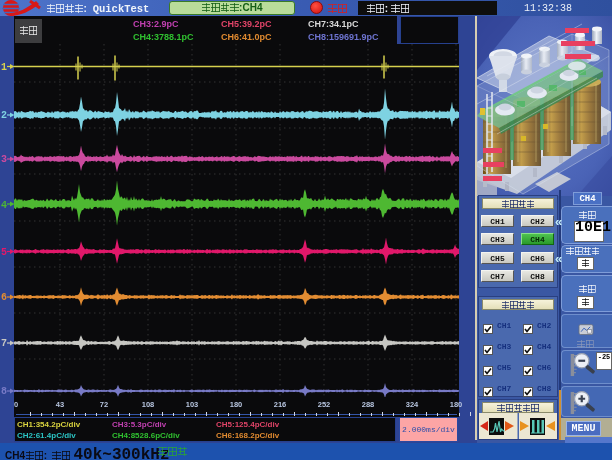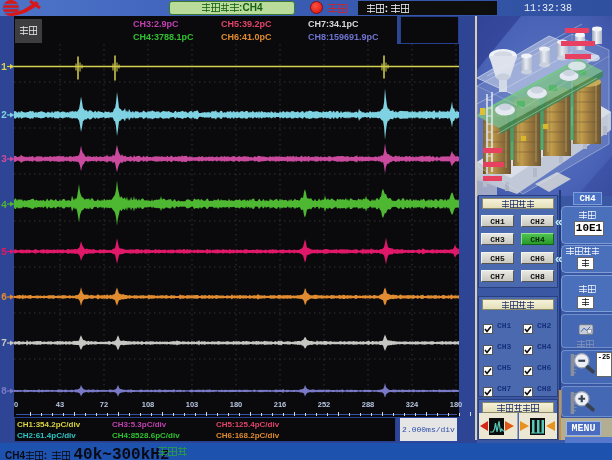--- a/index.html
+++ b/index.html
@@ -38,20 +38,22 @@
 <body>
 <div id="scr">
 
 <div style="position:absolute;left:0;top:0;width:612px;height:16px;background:linear-gradient(90deg,#4e74ca,#3a5cb4 45%,#2f509e)"></div>
 <svg width="44" height="16" viewBox="0 0 44 16" style="position:absolute;left:0;top:0">
 <circle cx="11" cy="8" r="8" fill="#d81818"></circle>
 <path d="M3 4.5 H19 M2 8.5 H20 M4 12.5 H18" stroke="#4668bc" stroke-width="1.5"></path>
 <path d="M10 13 C18 13 28 8 36 1 L39 4 C31 11 20 16 10 16 Z" fill="#d81818"></path>
 <path d="M30 1 L40 8" stroke="#d81818" stroke-width="3"></path>
 </svg>
+<div style="position:absolute;left:46px;top:3px;font-size:10px;font-weight:bold;color:#f0f4fa"><i class="g ga"></i><i class="g gb"></i><i class="g gc"></i><i class="g ga"></i><span style="margin-left:0">:</span>
+<span class="mono" style="margin-left:3px;font-size:10.5px">QuickTest</span></div>
 <div style="position:absolute;left:169px;top:1px;width:126px;height:14px;background:#b9dc9a;border:1px solid #3a7a28;border-radius:3px;
  color:#155e15;font-weight:bold;font-size:10px;text-align:center;line-height:12px"><i class="g ga"></i><i class="g gb"></i><i class="g gc"></i><i class="g ga"></i>:CH4</div>
 <div style="position:absolute;left:310px;top:1px;width:13px;height:13px;border-radius:50%;background:radial-gradient(circle at 40% 35%,#ff5040,#d01010);border:1px solid #8a0c0c"></div>
 <div style="position:absolute;left:327px;top:2px;font-size:11px;font-weight:bold;color:#d42020"><i class="g ga"></i><i class="g gb"></i></div>
 <div style="position:absolute;left:358px;top:1px;width:139px;height:14px;background:#0e0e0e"></div>
 <div style="position:absolute;left:366px;top:3px;font-size:10px;font-weight:bold;color:#eef2f8"><i class="g ga"></i><i class="g gb"></i>: <i class="g ga"></i><i class="g gb"></i></div>
 <div class="mono" style="position:absolute;left:524px;top:3px;font-size:10px;color:#eef2f8">11:32:38</div>
 
 <div style="position:absolute;left:14px;top:16px;width:383px;height:28px;background:#0a0a0c"></div>
 <div style="position:absolute;left:400px;top:16px;width:59px;height:28px;background:#0a0a0c;border:1px solid #26408e"></div>
@@ -161,21 +163,21 @@
       <i style="position:absolute;left:390px;top:2px;width:1px;height:2.5px;background:#d4dae8"></i>
       <i style="position:absolute;left:401px;top:2px;width:1px;height:2.5px;background:#d4dae8"></i>
       <i style="position:absolute;left:412px;top:1px;width:1px;height:4px;background:#d4dae8"></i>
       <i style="position:absolute;left:423px;top:2px;width:1px;height:2.5px;background:#d4dae8"></i>
       <i style="position:absolute;left:434px;top:2px;width:1px;height:2.5px;background:#d4dae8"></i>
       <i style="position:absolute;left:445px;top:2px;width:1px;height:2.5px;background:#d4dae8"></i>
       <i style="position:absolute;left:456px;top:1px;width:1px;height:4px;background:#d4dae8"></i>
     </div>
 
 <div style="position:absolute;left:14px;top:417px;width:382px;height:25px;background:#0a0a0c;border:1px solid #26408e"></div>
-<div style="position:absolute;left:399px;top:417px;width:59px;height:25px;background:#e5e5e5;border:1px solid #2a48a0;color:#2b4daa;font-family:'Liberation Mono',monospace;font-size:8px;text-align:center;line-height:23px">2.000ms/div</div>
+<div style="position:absolute;left:399px;top:417px;width:59px;height:25px;background:#fca5a5;border:1px solid #2a48a0;color:#2b4daa;font-family:'Liberation Mono',monospace;font-size:8px;text-align:center;line-height:23px">2.000ms/div</div>
 <div style="position:absolute;left:17px;top:419px;font-size:8px;font-weight:bold;line-height:11px;white-space:pre"><span style="color:#d8d23f">CH1:354.2pC/div</span>
 <span style="color:#2cc4c4">CH2:61.4pC/div</span></div>
 <div style="position:absolute;left:112px;top:419px;font-size:8px;font-weight:bold;line-height:11px;white-space:pre"><span style="color:#c040b0">CH3:5.3pC/div</span>
 <span style="color:#30c030">CH4:8528.6pC/div</span></div>
 <div style="position:absolute;left:216px;top:419px;font-size:8px;font-weight:bold;line-height:11px;white-space:pre"><span style="color:#e04468">CH5:125.4pC/div</span>
 <span style="color:#e08a30">CH6:168.2pC/div</span></div>
 
 <div style="position:absolute;left:0;top:443px;width:612px;height:17px;background:#1d52ae"></div>
 <div style="position:absolute;left:5px;top:446px;font-size:10px;font-weight:bold;color:#0a0a14">CH4<i class="g ga"></i><i class="g gb"></i>: <span style="margin-left:2px"><i class="g ga"></i><i class="g gb"></i></span> <span class="mono" style="font-size:16px">40k~300kHz</span></div>
 <div style="position:absolute;left:157px;top:445px;font-size:11px;font-weight:bold;color:#2aa03a"><i class="g ga"></i><i class="g gb"></i><i class="g gc"></i></div>
@@ -387,21 +389,21 @@
 </svg>
 </div>
 
 <div style="position:absolute;left:559px;top:190px;width:2px;height:200px;background:#22397a"></div>
 <div style="position:absolute;left:559px;top:390px;width:2px;height:50px;background:#d09030"></div>
 
 <div style="position:absolute;left:573px;top:192px;width:29px;height:13px;background:#4a70c4;border:1px solid #7e9cd8;color:#fff;font-weight:bold;font-size:9px;text-align:center;line-height:12px;font-family:'Liberation Mono',monospace">CH4</div>
 
 <div class="rsec" style="top:206px;height:38px">
 <div style="position:absolute;left:17px;top:3px;color:#fff;font-size:9px;font-weight:bold"><i class="g ga"></i><i class="g gb"></i></div>
-<div class="wbox" style="left:12px;top:14px;width:30px;height:15px;font-size:11px;line-height:12px">10E1</div>
+<div class="wbox" style="left:12px;top:14px;width:30px;height:21px;font-size:15px;line-height:12px">10E1</div>
 </div>
 <div style="position:absolute;left:555px;top:214px;color:#c2ecf8;font-size:13px;font-weight:bold">«</div>
 
 <div class="rsec" style="top:245px;height:28px">
 <div style="position:absolute;left:4px;top:0;color:#fff;font-size:9px;font-weight:bold"><i class="g ga"></i><i class="g gb"></i><i class="g gc"></i><i class="g ga"></i></div>
 <div class="wbox" style="left:15px;top:11px;width:17px;height:13px;font-size:9px;line-height:12px"><i class="g ga"></i></div>
 </div>
 <div style="position:absolute;left:555px;top:251px;color:#c2ecf8;font-size:13px;font-weight:bold">«</div>
 <div class="rsec" style="top:275px;height:37px">
 <div style="position:absolute;left:17px;top:8px;color:#fff;font-size:9px;font-weight:bold"><i class="g ga"></i><i class="g gb"></i></div>
@@ -416,21 +418,21 @@
 <rect x="13" y="8" width="6" height="5" fill="#eef0f4" stroke="#6a7180" stroke-width="0.8"></rect>
 </svg></div>
 <div style="position:absolute;left:577px;top:339px;color:#8a96b8;font-size:9px;font-weight:bold"><i class="g ga"></i><i class="g gb"></i></div>
 <div style="position:absolute;left:569px;top:352px"><svg width="34" height="26" viewBox="0 0 40 30">
 <rect x="2" y="2" width="4" height="26" fill="#8a8f9c"></rect>
 <path d="M6 4 h3 M6 8 h2 M6 12 h3 M6 16 h2 M6 20 h3 M6 24 h2" stroke="#8a8f9c" stroke-width="1.4"></path>
 <circle cx="15" cy="10" r="8.5" fill="#eceff5" stroke="#9aa2b2" stroke-width="1.5"></circle>
 <path d="M11 10 H19" stroke="#3a4252" stroke-width="2.6"></path>
 <rect x="21" y="15" width="12" height="4.5" rx="1.5" transform="rotate(40 22 16)" fill="#39404e"></rect>
 </svg></div>
-<div class="wbox" style="left:596px;top:352px;width:16px;height:25px;font-size:7px;line-height:8px">-25</div>
+<div class="wbox" style="left:596px;top:352px;width:16px;height:18px;font-size:7px;line-height:8px">-25</div>
 <div style="position:absolute;left:569px;top:390px"><svg width="34" height="26" viewBox="0 0 40 30">
 <rect x="2" y="2" width="4" height="26" fill="#8a8f9c"></rect>
 <path d="M6 4 h3 M6 8 h2 M6 12 h3 M6 16 h2 M6 20 h3 M6 24 h2" stroke="#8a8f9c" stroke-width="1.4"></path>
 <circle cx="15" cy="10" r="8.5" fill="#eceff5" stroke="#9aa2b2" stroke-width="1.5"></circle>
 <path d="M11 10 H19 M15 6 V14" stroke="#3a4252" stroke-width="2.6"></path>
 <rect x="21" y="15" width="12" height="4.5" rx="1.5" transform="rotate(40 22 16)" fill="#39404e"></rect>
 </svg></div>
 
 <div style="position:absolute;left:561px;top:418px;width:51px;height:22px;background:#b2ae93"></div>
 <div style="position:absolute;left:566px;top:421px;width:35px;height:15px;background:#4a6cc0;border:1px solid #9ab4e8;color:#fff;font-weight:bold;font-size:10px;text-align:center;line-height:13px;font-family:'Liberation Mono',monospace">MENU</div>

